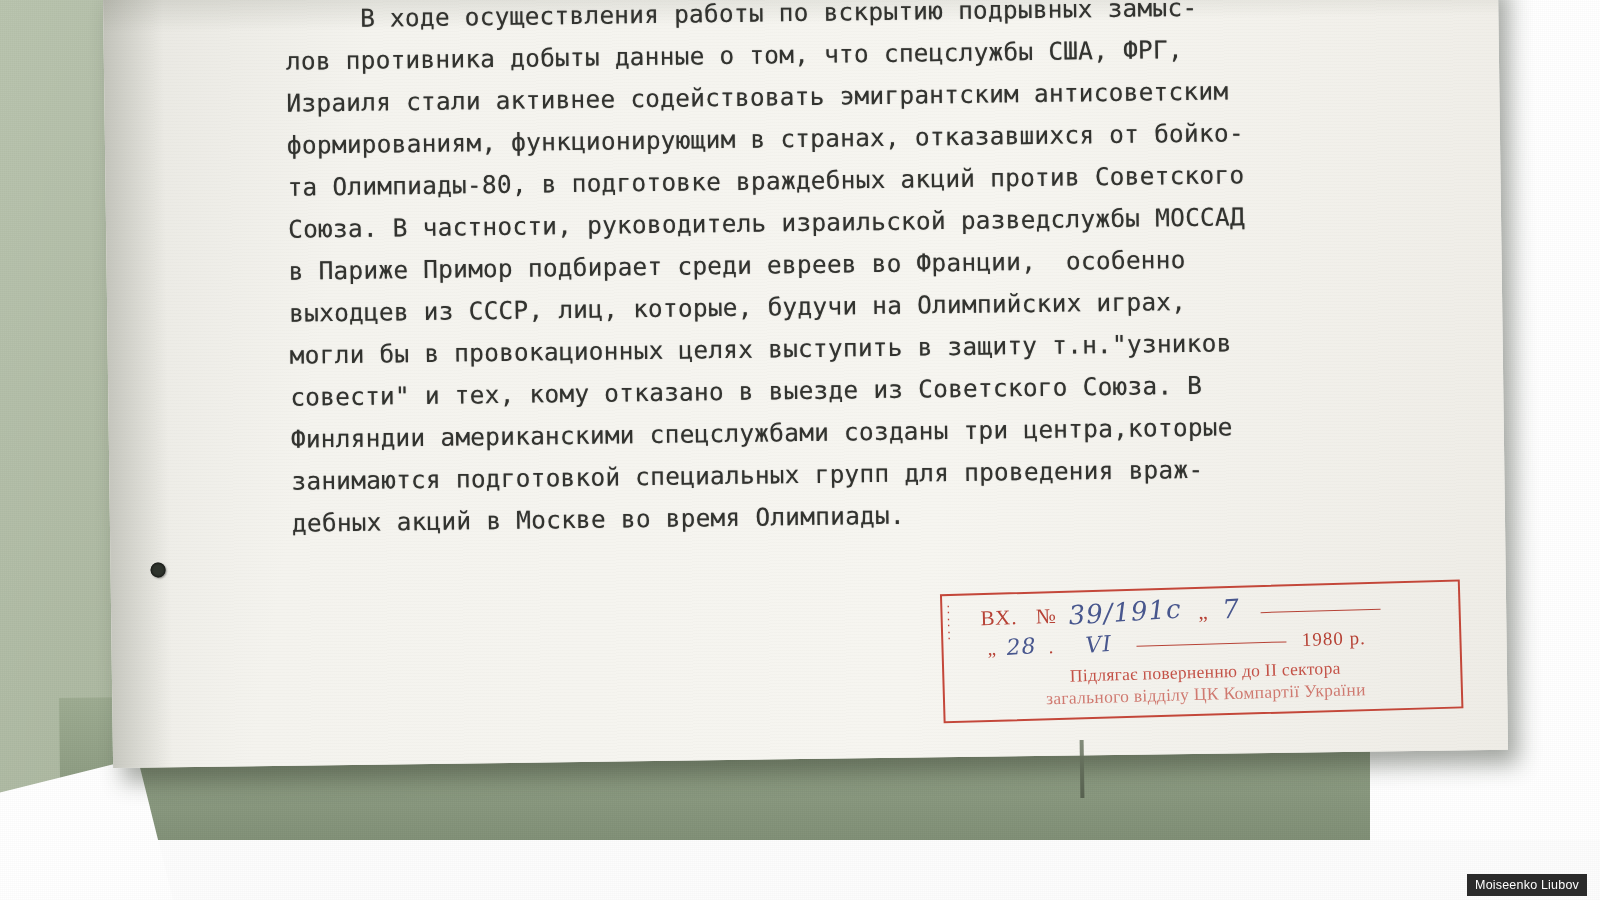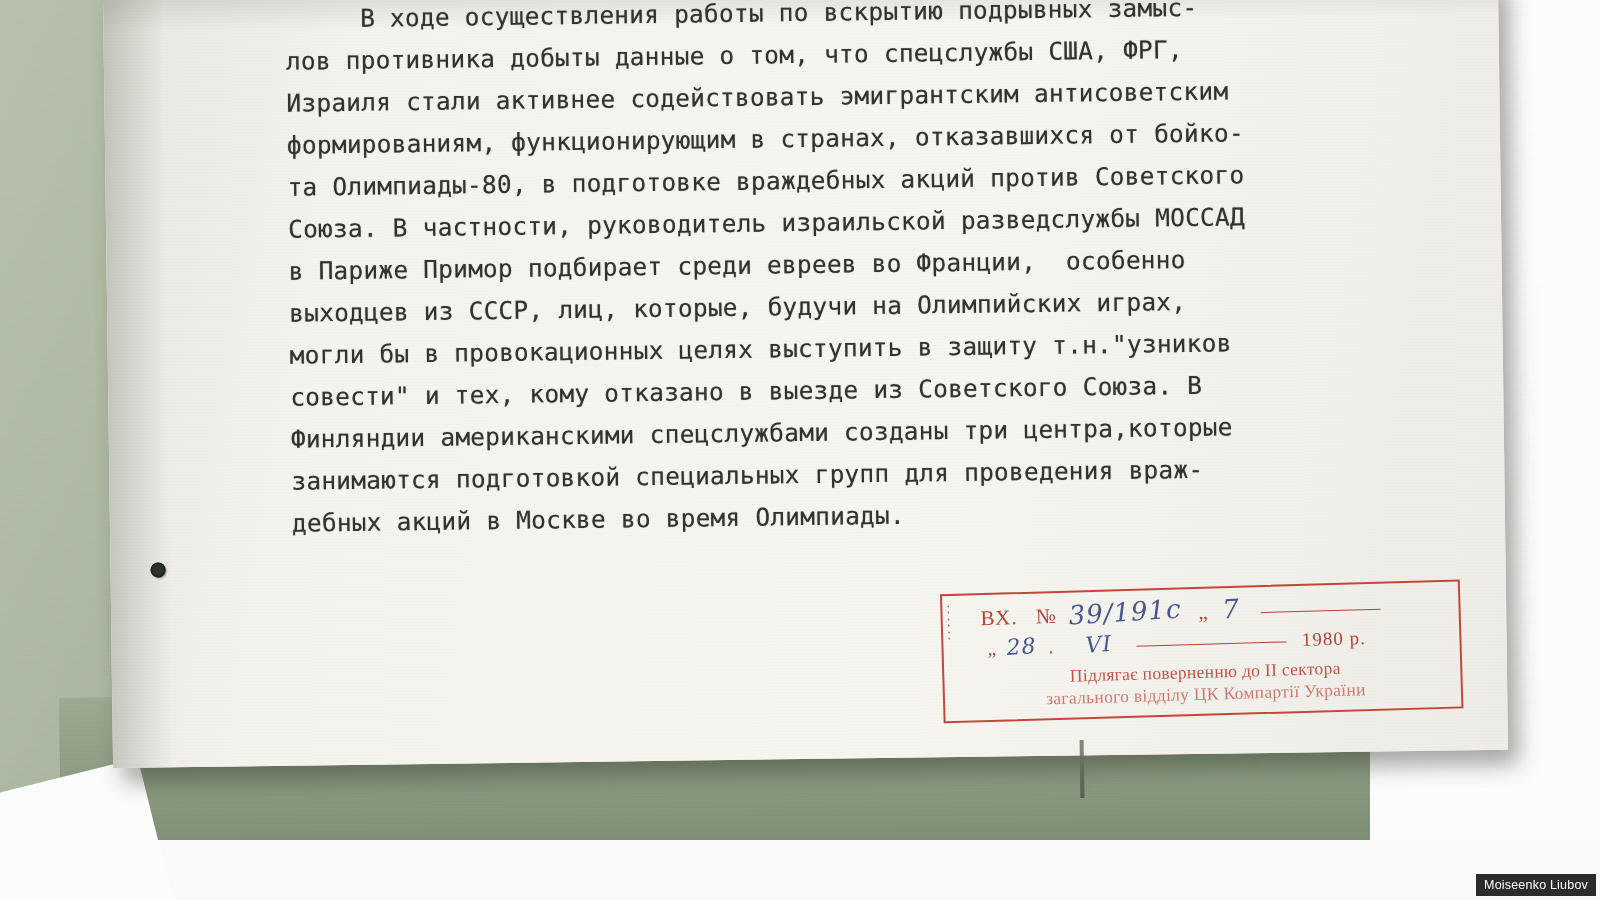--- a/index.html
+++ b/index.html
@@ -206,21 +206,21 @@
     width: 4px;
     height: 58px;
     background: linear-gradient(180deg, #6f7a66, #4e5747);
     transform: rotate(-0.8deg);
     opacity: .85;
   }
 
   
   #credit {
     position: absolute;
-    right: 4px;
+    right: 13px;
     bottom: 4px;
     background: #2b2b2b;
     color: #ffffff;
     font-family: "Liberation Sans", sans-serif;
     font-size: 12.5px;
     padding: 4px 8px;
     letter-spacing: .2px;
   }
 </style>
 </head>

